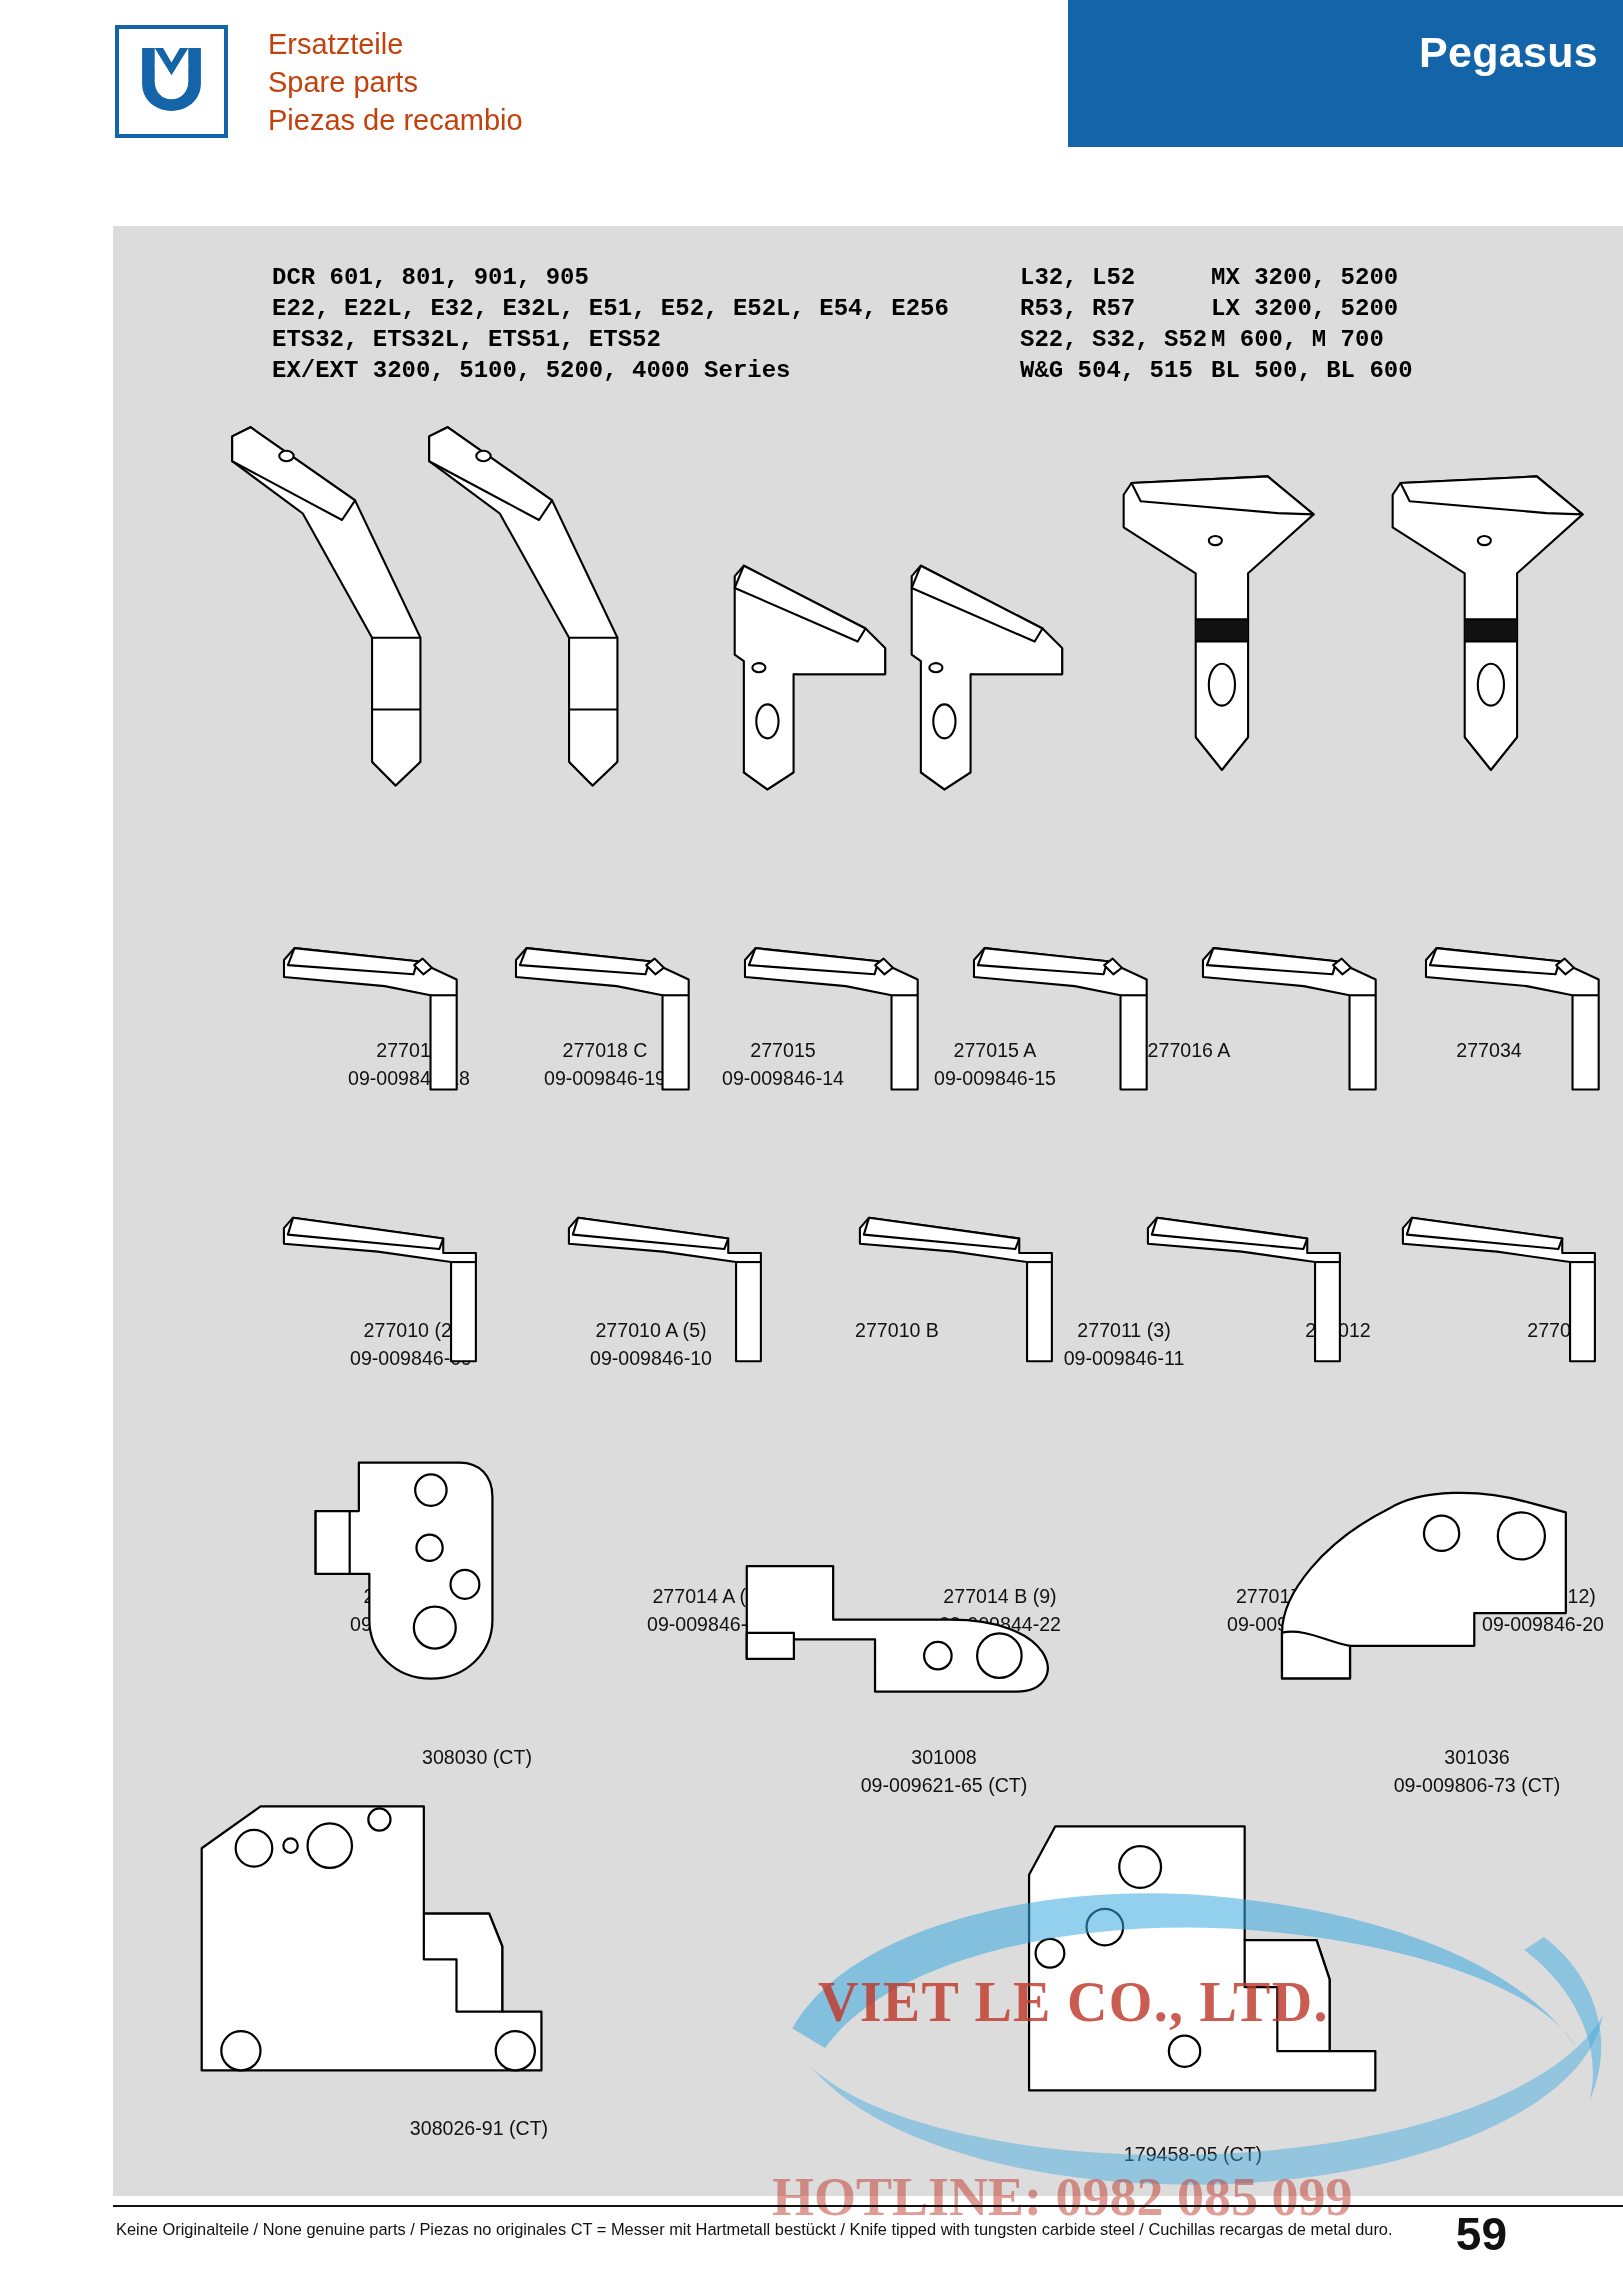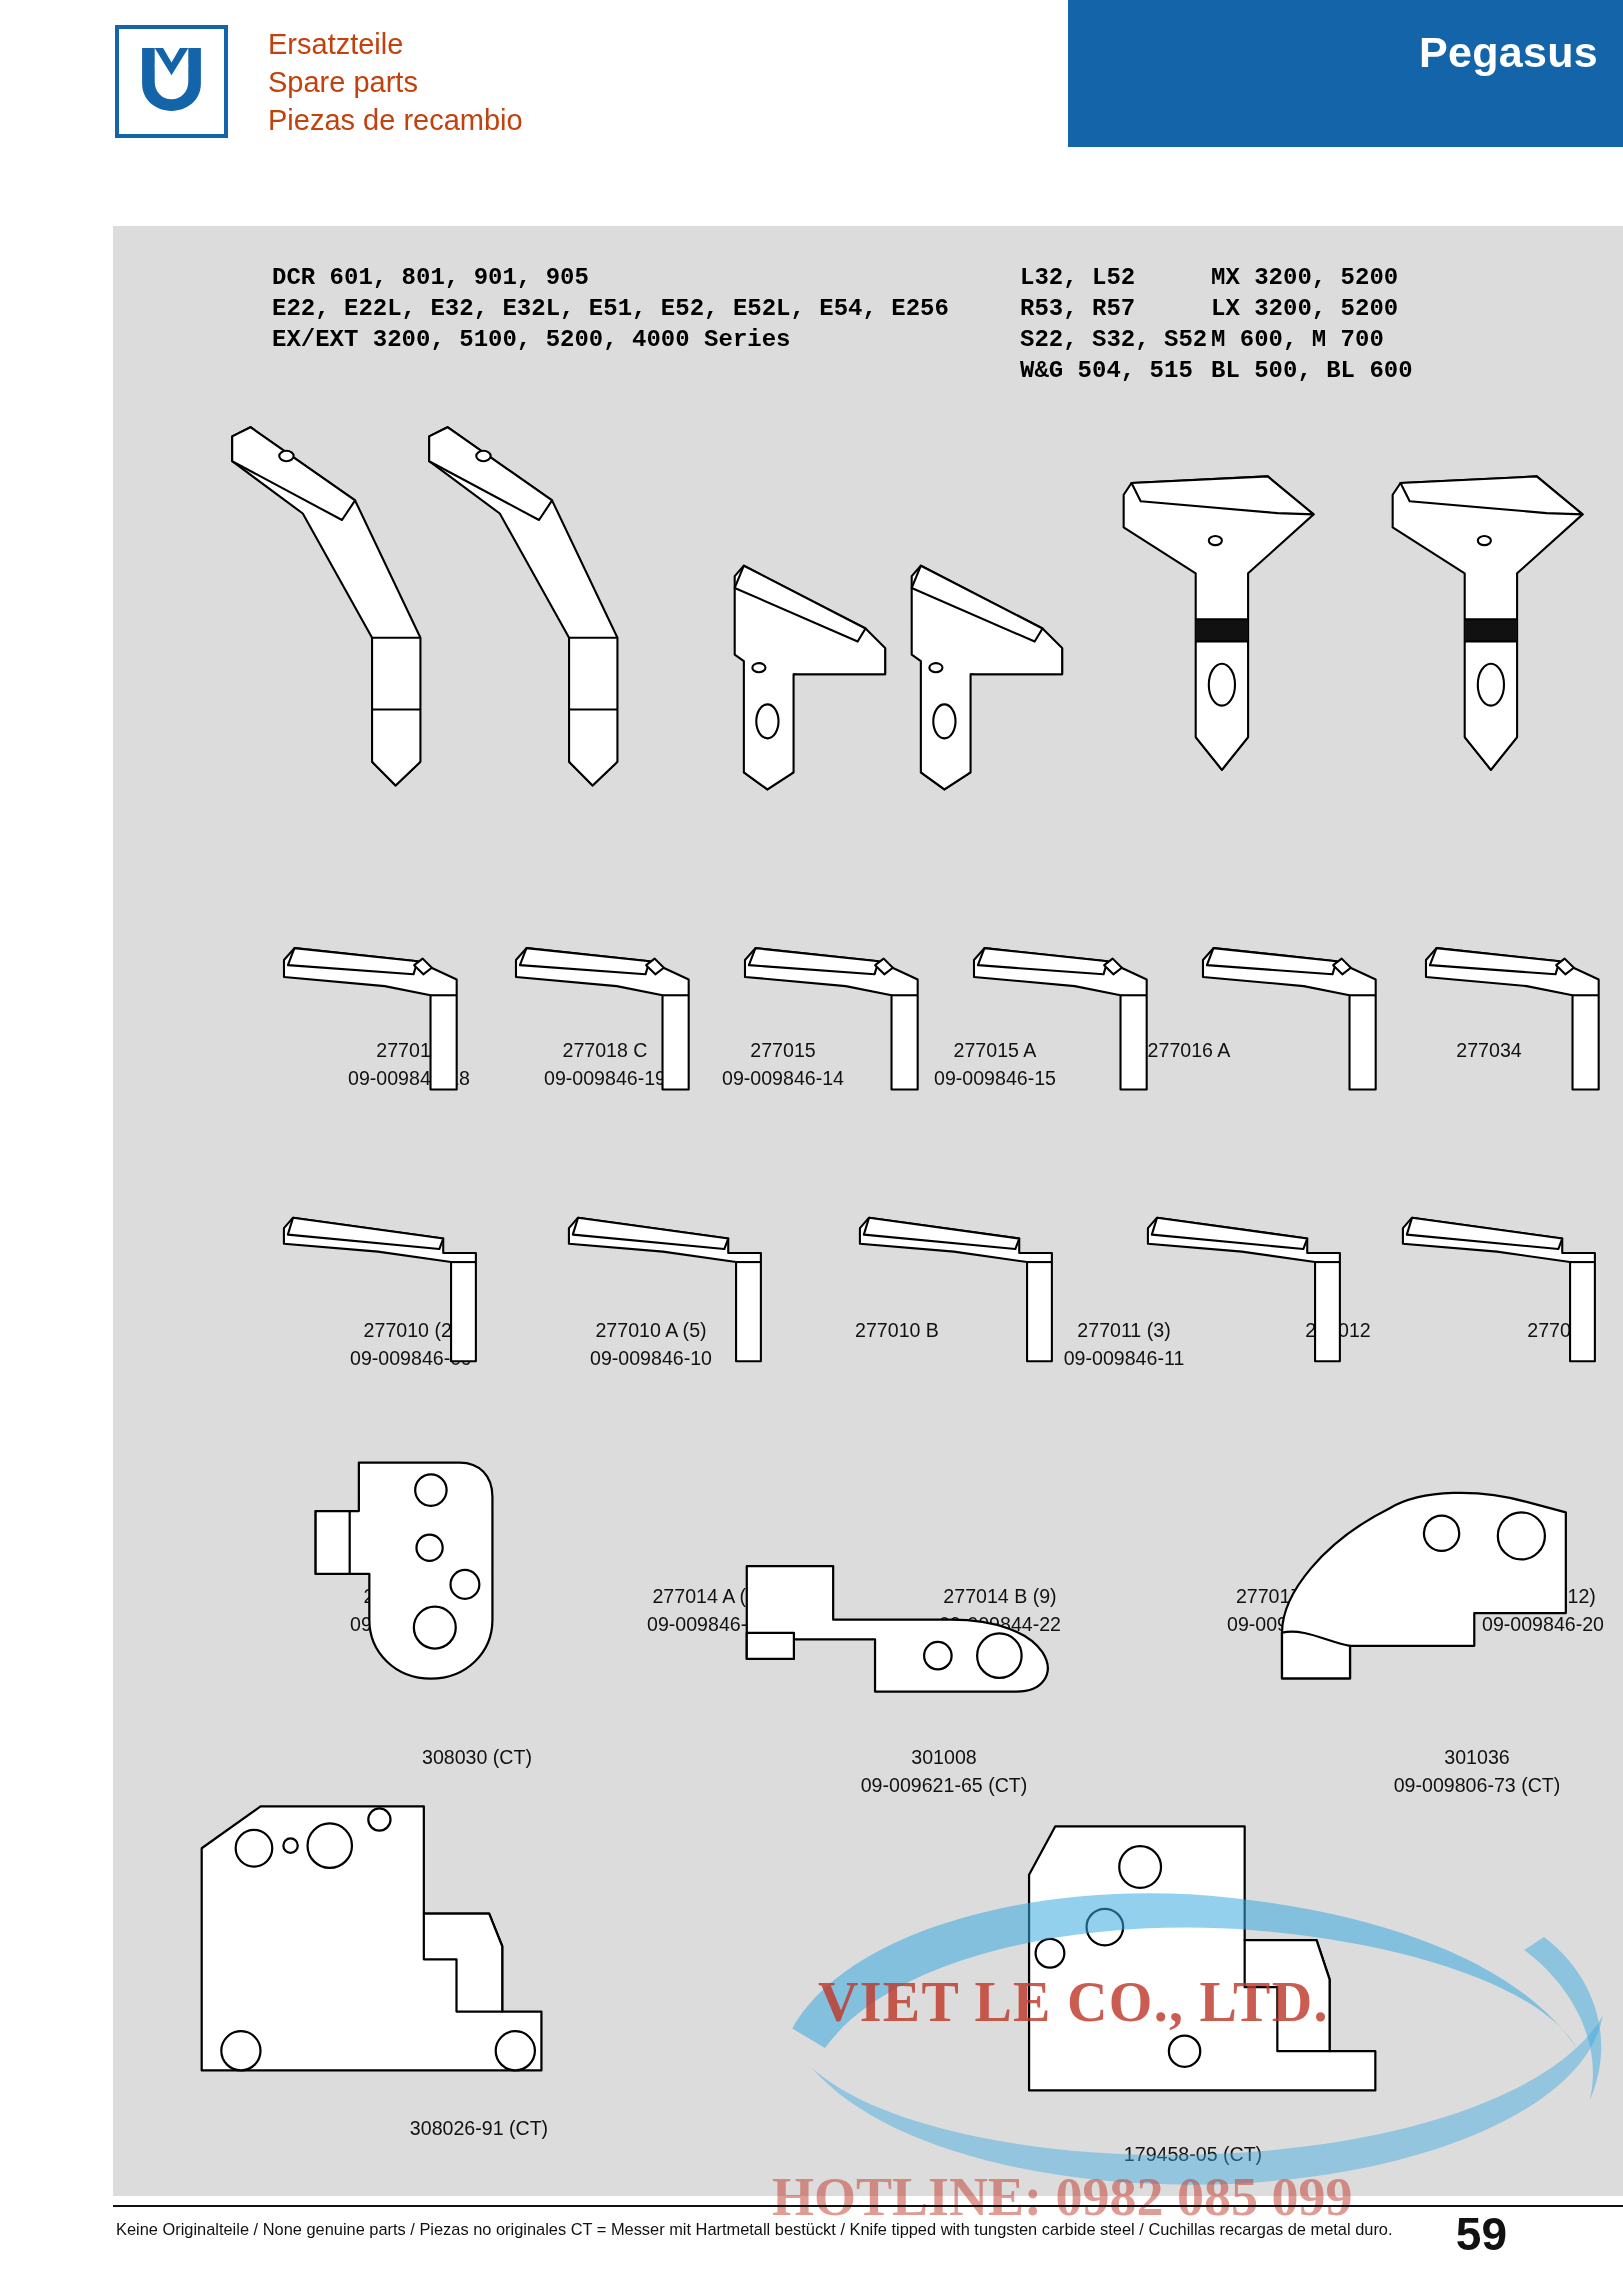--- a/index.html
+++ b/index.html
@@ -166,20 +166,21 @@
     <div class="brand-name">Pegasus</div>
   </div>
 </div>
 
 <div class="panel">
 
   <div class="model-cols">
     <div class="model-col col-a">
       <div>DCR 601, 801, 901, 905</div>
       <div>E22, E22L, E32, E32L, E51, E52, E52L, E54, E256</div>
+      <div>ETS32, ETS32L, ETS51, ETS52</div>
       <div>EX/EXT 3200, 5100, 5200, 4000 Series</div>
     </div>
     <div class="model-col col-b">
       <div>L32, L52</div>
       <div>R53, R57</div>
       <div>S22, S32, S52</div>
       <div>W&amp;G 504, 515</div>
     </div>
     <div class="model-col col-c">
       <div>MX 3200, 5200</div>

